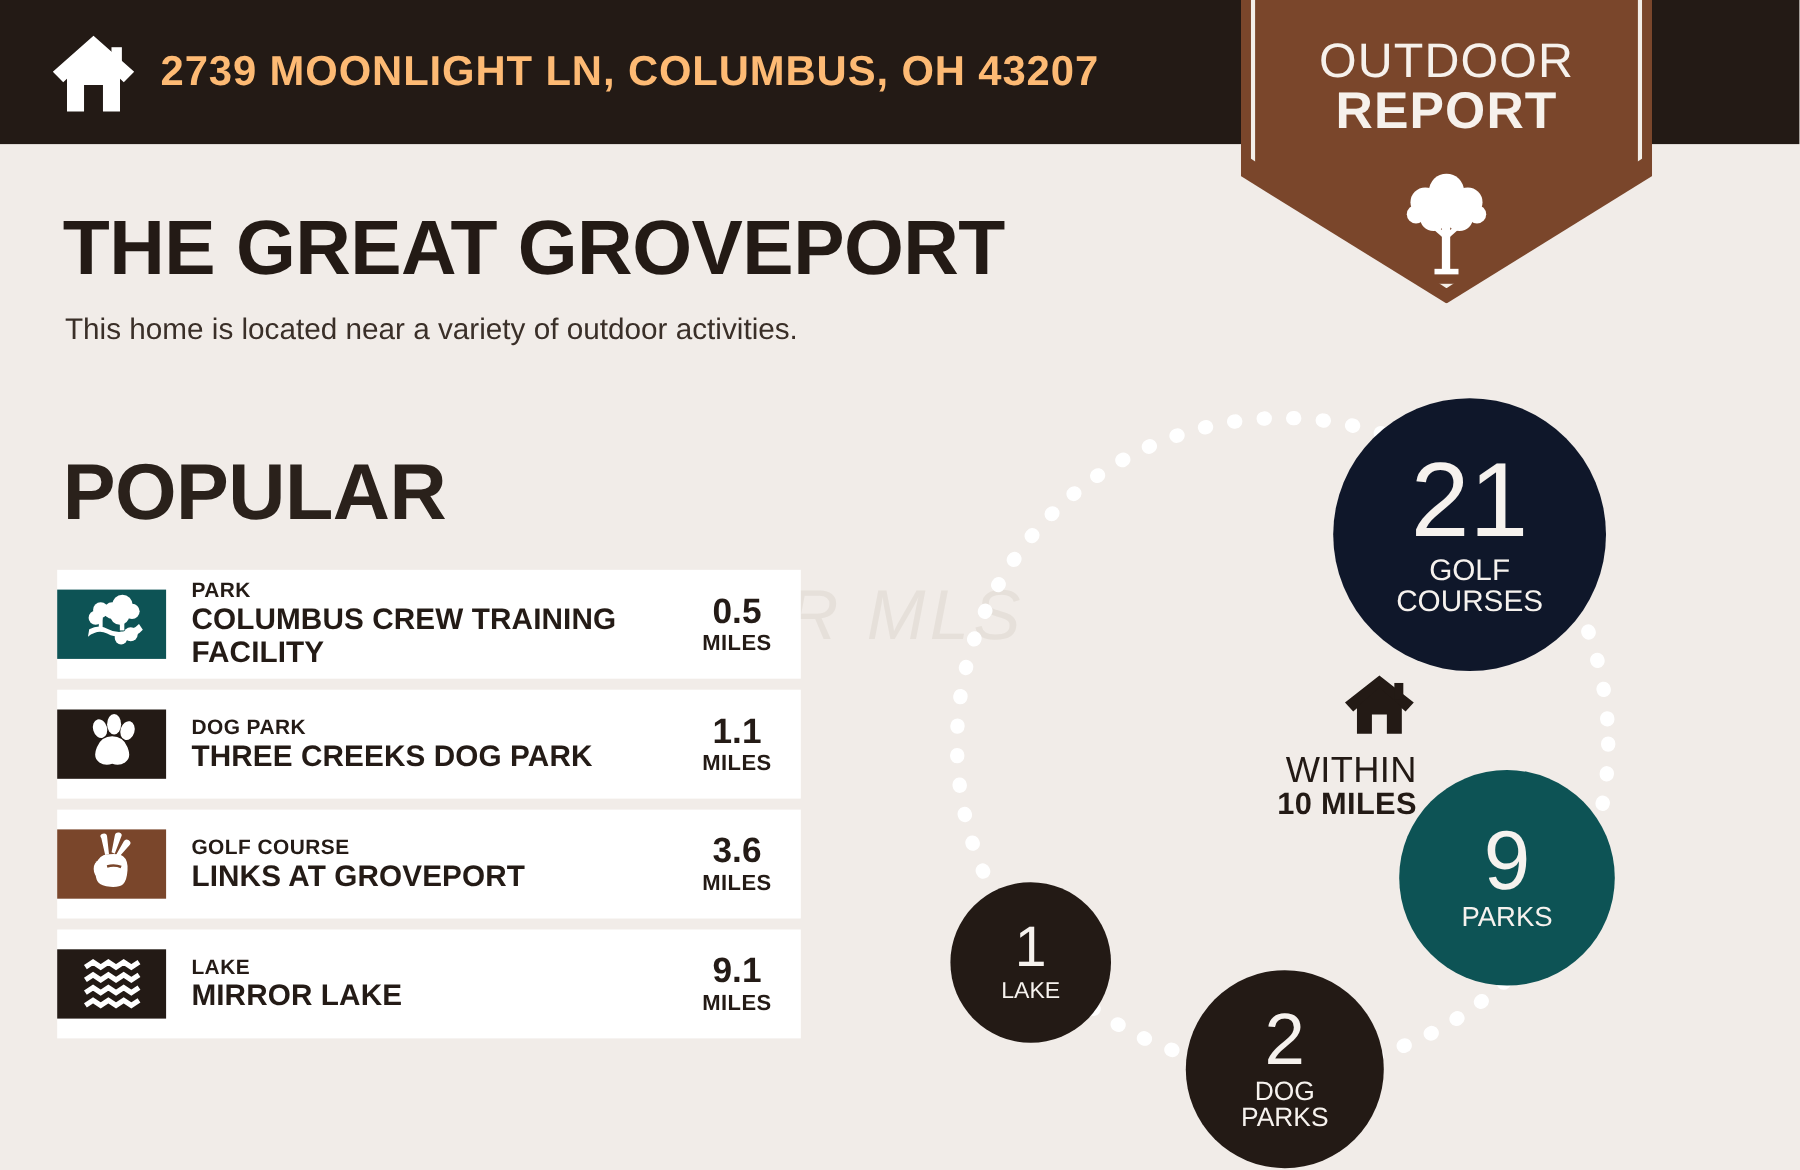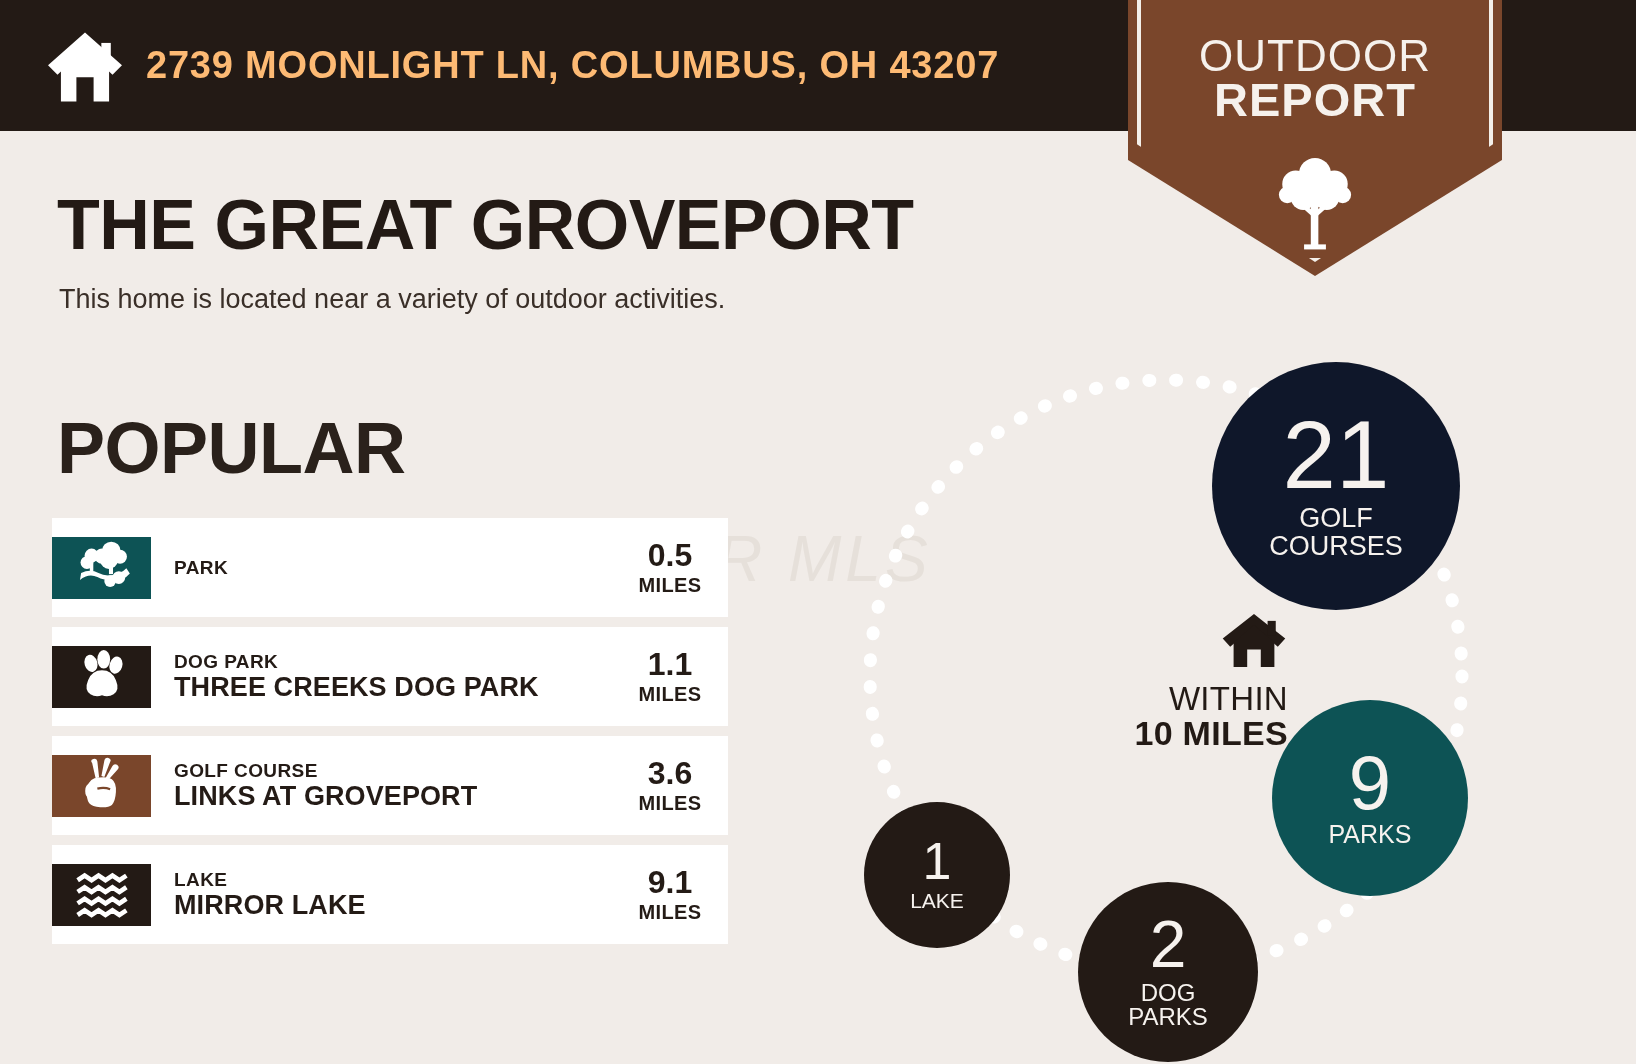--- a/index.html
+++ b/index.html
@@ -163,21 +163,21 @@
   #circle-dogparks .stat-num{ font-size:66px; }
   #circle-dogparks .stat-label{ font-size:24px; margin-top:6px; }
 
   #center-block{
     position:absolute; left:228px; top:280px;
     width:240px; text-align:right;
   }
   #center-home-icon{ width:68px; height:58px; display:inline-block; }
   #center-text{ margin-top:10px; line-height:1.02; color:#231a15; }
   #center-line1{ display:block; font-size:33px; font-weight:normal; letter-spacing:0.3px;}
-  #center-line2{ display:block; font-size:34px; font-weight:bold; letter-spacing:0.3px;}
+  #center-line2{ display:block; font-size:28px; font-weight:bold; letter-spacing:0.3px;}
 </style>
 </head>
 <body>
 
 <div id="header-bar">
   <span id="header-home-icon">
     <svg viewBox="0 0 100 100" xmlns="http://www.w3.org/2000/svg">
       <path d="M50 10 L7 48 L18 59 L50 29 L82 59 L93 48 Z" fill="#ffffff"></path>
       <path d="M22 52 L22 90 L40 90 L40 62 L60 62 L60 90 L78 90 L78 52 L50 26 Z" fill="#ffffff"></path>
       <rect x="69" y="22" width="11" height="22" fill="#ffffff"></rect>
@@ -236,20 +236,21 @@
             <path d="M14 62 q16 -8 30 0 q14 8 34 1 q9 -3 14 -9 l6 9 q-10 12 -28 12 q-18 0 -28 -6 q-10 -5 -20 -1 q-6 2 -10 6 z"></path>
             <circle cx="79" cy="70" r="11"></circle>
             <circle cx="64" cy="76" r="10"></circle>
           </g>
         </svg>
       </span>
     </div>
     <div class="li-body">
       <div class="li-text">
         <div class="li-category">PARK</div>
+        <div class="li-name">COLUMBUS CREW TRAINING FACILITY</div>
       </div>
     </div>
     <div class="li-dist">
       <div class="li-dist-val">0.5</div>
       <div class="li-dist-unit">MILES</div>
     </div>
   </div>
 
   <div class="list-item">
     <div class="li-icon" style="background:#231a15">

